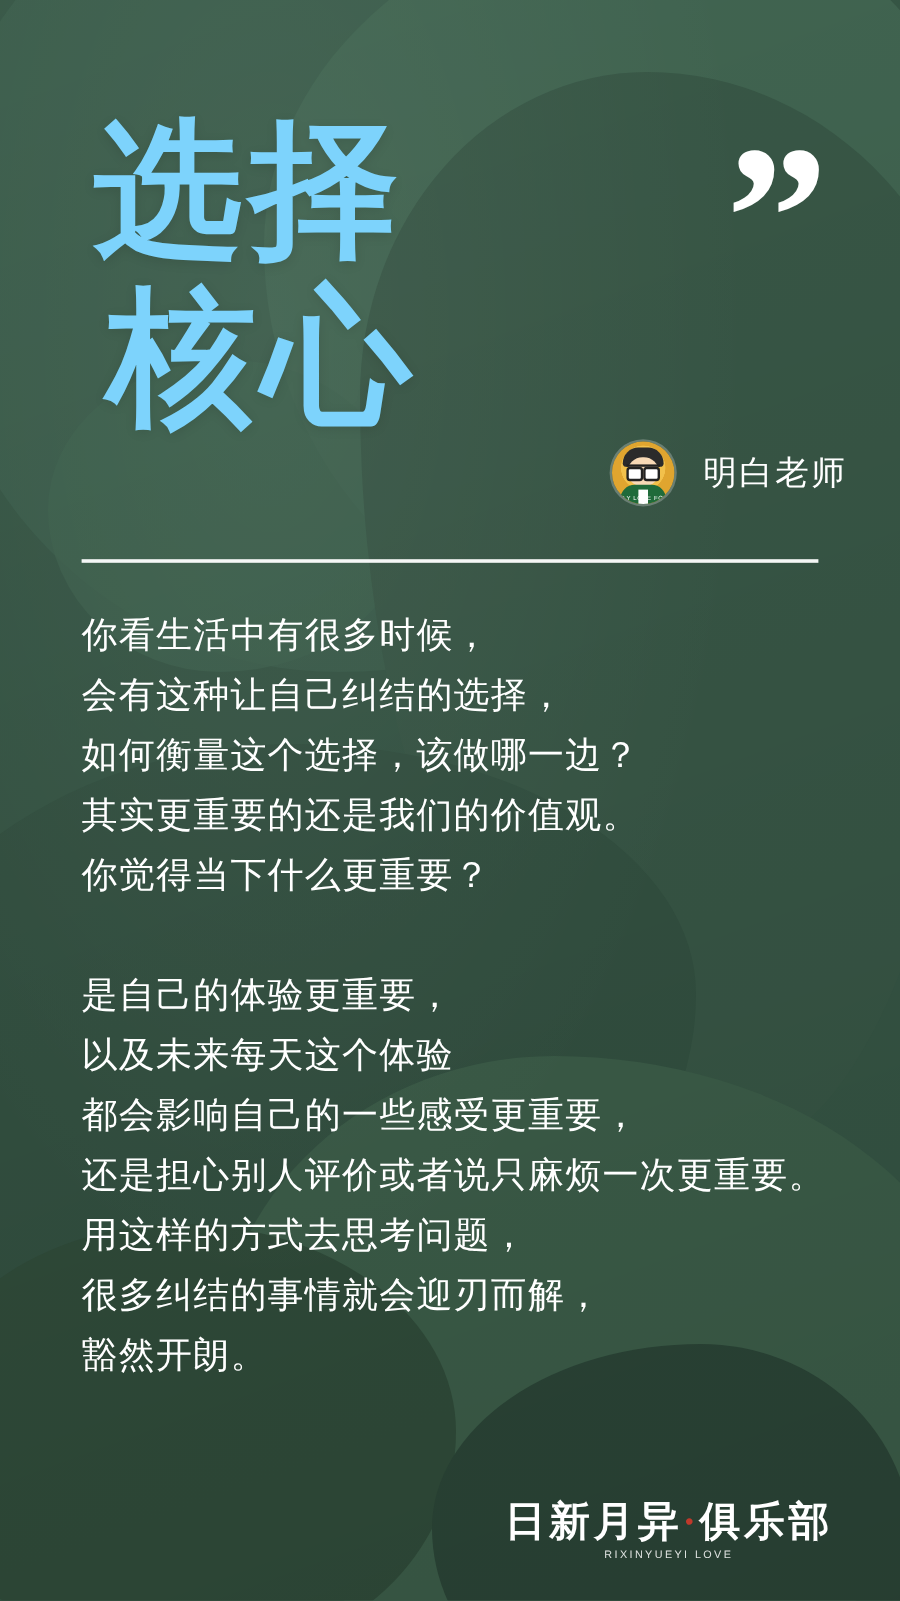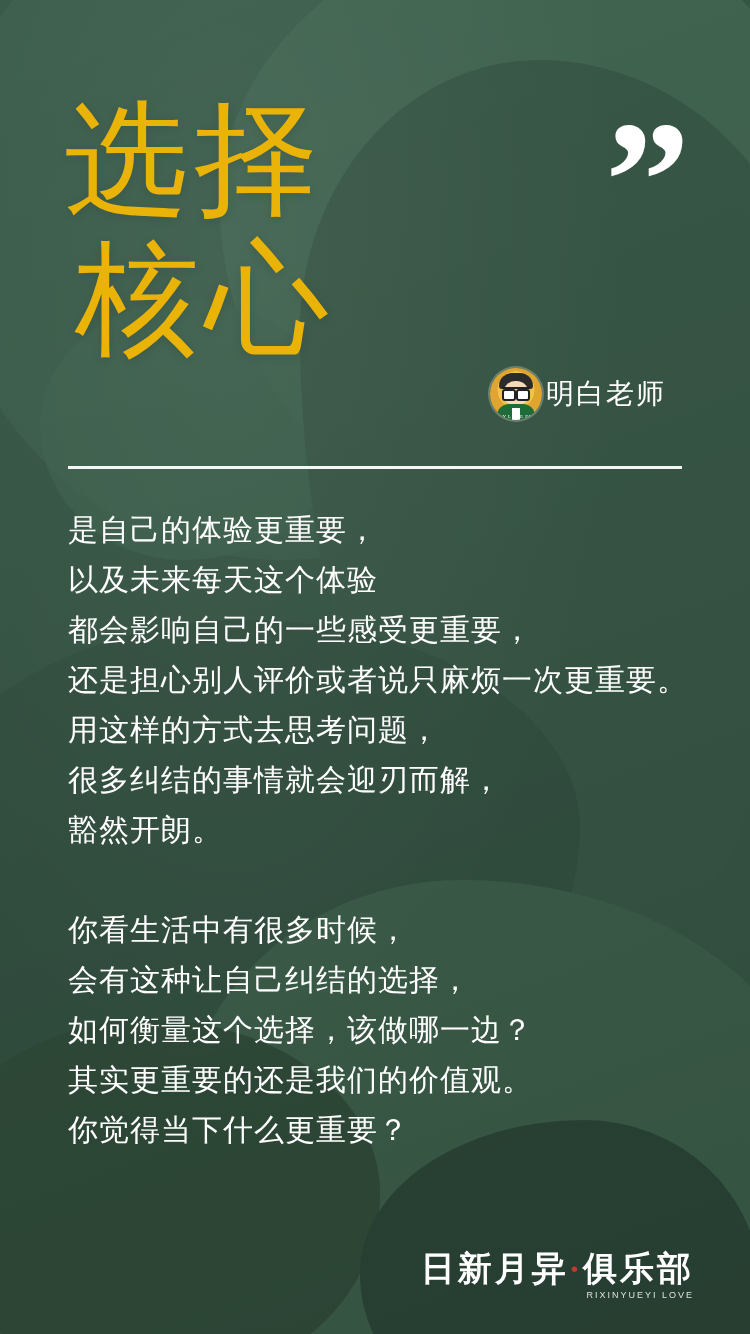--- a/index.html
+++ b/index.html
@@ -100,43 +100,42 @@
     font-size: 170px;
     line-height: 1;
     font-weight: 700;
     letter-spacing: -6px;
     user-select: none;
   }
 
   
   .title {
     position: absolute;
-    left: 64px;
+    left: 78px;
     top: 90px;
-    color: #eab308;
-    font-weight: 400;
+    color: #7dd3fc;
+    font-weight: 700;
     font-size: 124px;
     line-height: 1.12;
     letter-spacing: 6px;
     text-shadow: 0 2px 10px rgba(0,0,0,0.10);
   }
   .title .line2 {
     display: block;
     margin-left: 11px;
   }
 
   
   .author {
     position: absolute;
-    left: 490px;
+    left: 510px;
     top: 368px;
     display: flex;
     align-items: center;
-    gap: 4px;
-    font-family: Liberation Serif, serif;
+    gap: 24px;
   }
   .avatar {
     width: 52px;
     height: 52px;
     border-radius: 50%;
     background: radial-gradient(circle at 50% 42%, #f2c14b 0 46%, #e0a52f 47% 100%);
     position: relative;
     overflow: hidden;
     box-shadow: 0 0 0 2px rgba(255,255,255,0.25);
   }
@@ -227,21 +226,21 @@
   }
   .para { margin: 0 0 0 0; }
   .para + .para { margin-top: 50px; }
   .para p { margin: 0; white-space: pre; }
 
   
   .footer-logo {
     position: absolute;
     right: 56px;
     bottom: 34px;
-    text-align: right;
+    text-align: center;
     color: #ffffff;
   }
   .footer-logo .logo-main {
     font-family: "Liberation Serif", serif;
     font-size: 34px;
     font-weight: 700;
     letter-spacing: 3px;
     line-height: 1;
   }
   .footer-logo .logo-main .accent { color: #c0392b; }
@@ -287,35 +286,35 @@
         <div class="collar"></div>
         <div class="tag">ONLY LOVE FOOD</div>
       </div>
       <div class="author-name">明白老师</div>
     </div>
 
     <div class="divider"></div>
 
     <div class="body-text">
       <div class="para">
+        <p>你看生活中有很多时候，</p>
+        <p>会有这种让自己纠结的选择，</p>
+        <p>如何衡量这个选择，该做哪一边？</p>
+        <p>其实更重要的还是我们的价值观。</p>
+        <p>你觉得当下什么更重要？</p>
+      </div>
+      <div class="para">
         <p>是自己的体验更重要，</p>
         <p>以及未来每天这个体验</p>
         <p>都会影响自己的一些感受更重要，</p>
         <p>还是担心别人评价或者说只麻烦一次更重要。</p>
         <p>用这样的方式去思考问题，</p>
         <p>很多纠结的事情就会迎刃而解，</p>
         <p>豁然开朗。</p>
       </div>
-      <div class="para">
-        <p>你看生活中有很多时候，</p>
-        <p>会有这种让自己纠结的选择，</p>
-        <p>如何衡量这个选择，该做哪一边？</p>
-        <p>其实更重要的还是我们的价值观。</p>
-        <p>你觉得当下什么更重要？</p>
-      </div>
     </div>
 
     <div class="footer-logo">
       <div class="logo-main">
         <span>日新月异</span><span class="accent">·</span><span>俱乐部</span>
       </div>
       <div class="logo-sub">RIXINYUEYI LOVE</div>
     </div>
 
   </div>

